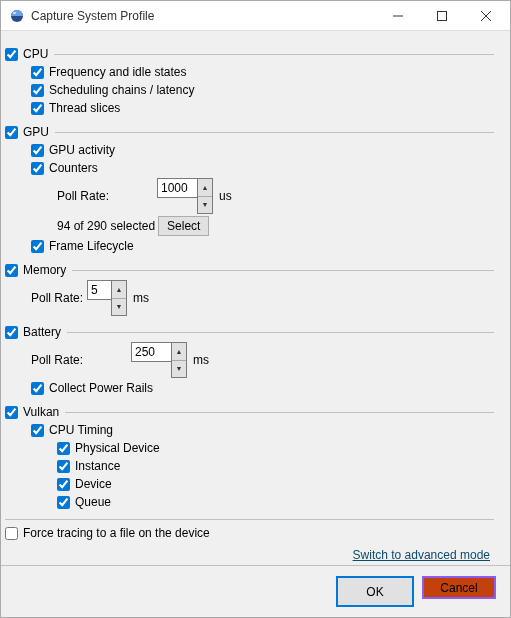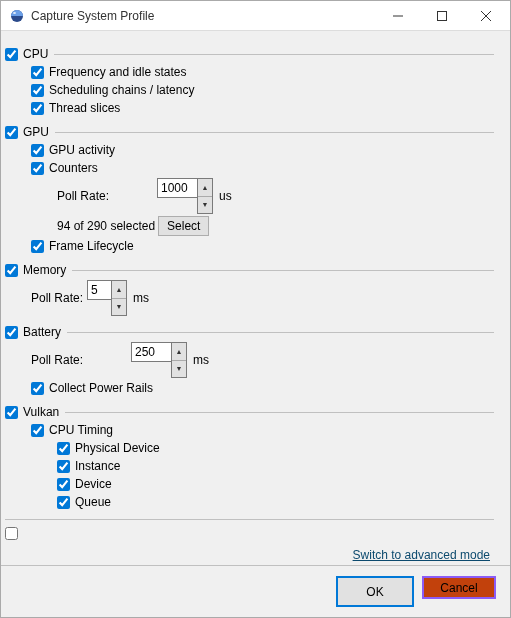--- a/index.html
+++ b/index.html
@@ -321,20 +321,21 @@
     </div>
     <div class="row indent2">
       <input type="checkbox" class="chk" checked="" style="">
       <span>Queue</span>
     </div>
 
     <div class="sep" style="margin-top:8px"></div>
 
     <div class="row" style="margin-top:4px">
       <input type="checkbox" class="chk" style="">
+      <span>Force tracing to a file on the device</span>
     </div>
 
     <div class="link-row">
       <a href="#" class="link">Switch to advanced mode</a>
     </div>
 
   </div>
 
   <div class="footer">
     <button class="btn primary">OK</button>

